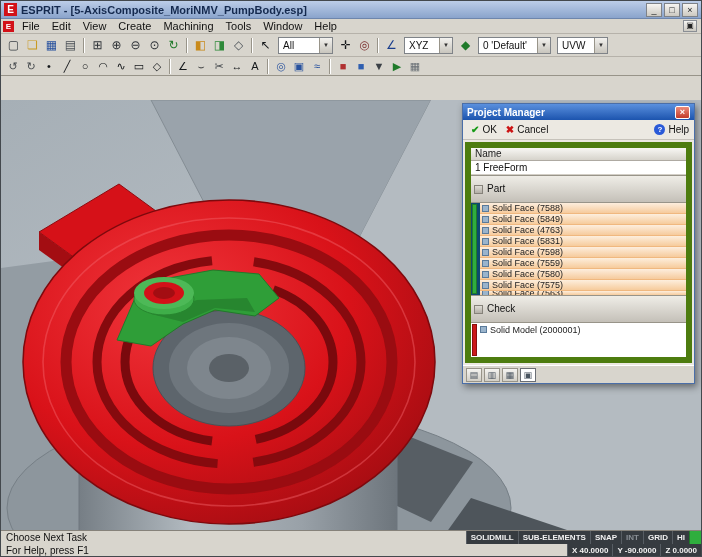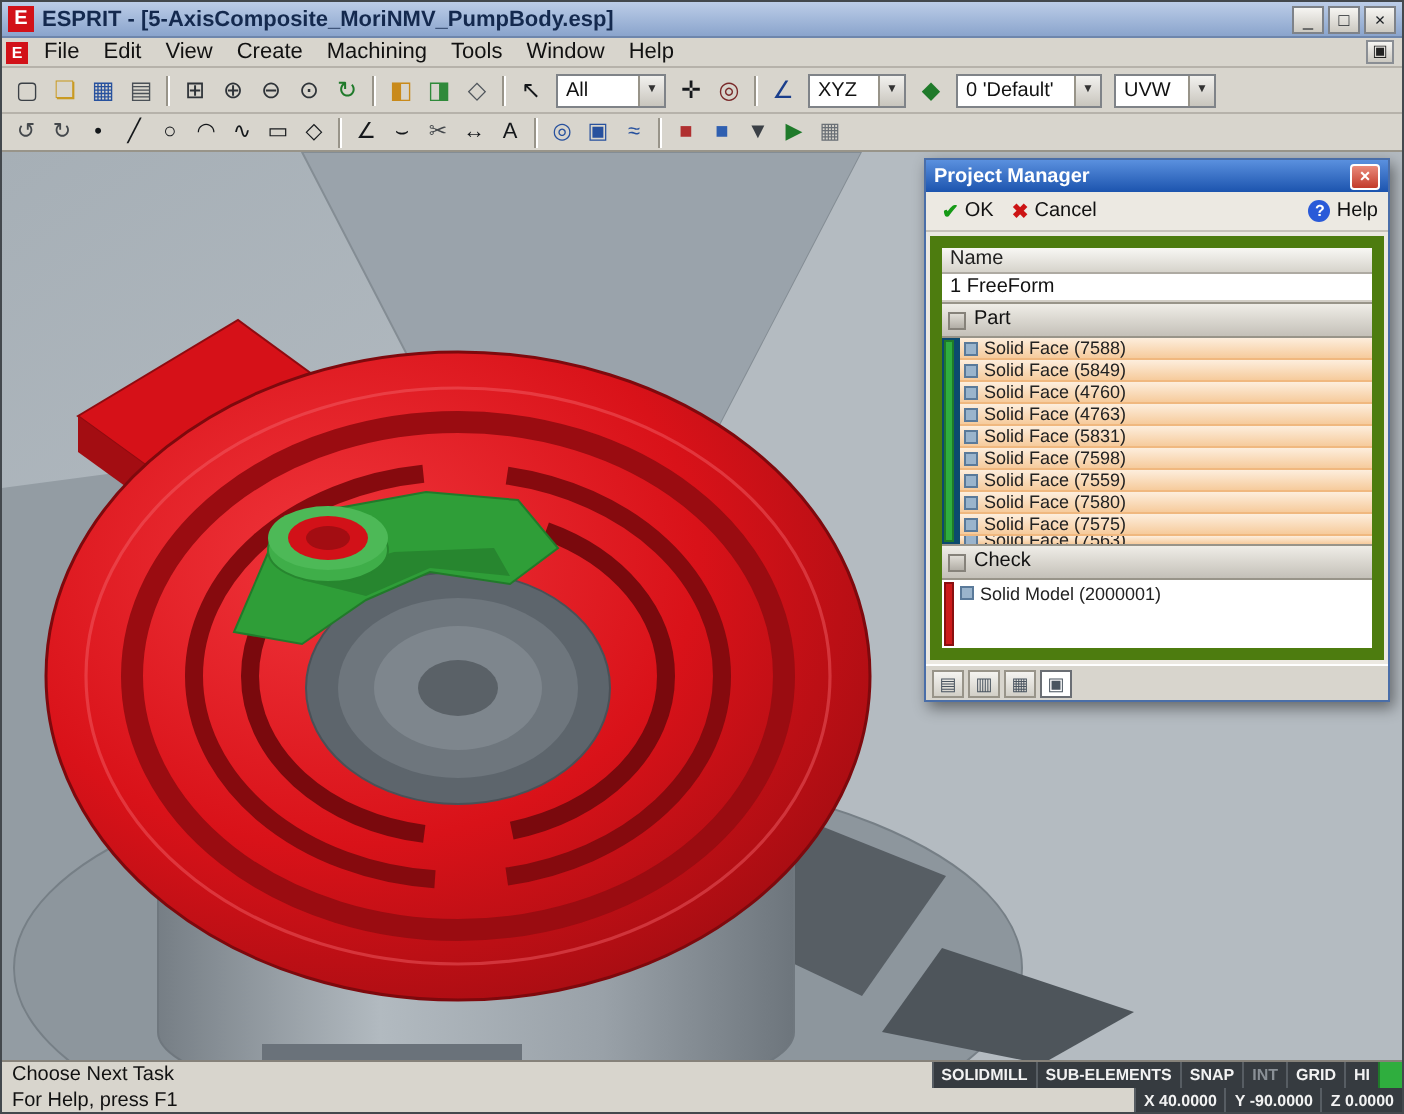--- a/index.html
+++ b/index.html
@@ -26,38 +26,38 @@
   .tb2 { height:19px; border-bottom:1px solid #989489; flex:0 0 19px; }
   .ico { width:19px; height:18px; font-size:12px; line-height:17px; text-align:center; border:1px solid transparent; border-radius:2px; }
   .tb2 .ico { width:18px; height:16px; font-size:11px; line-height:15px; }
   .sep { width:2px; height:15px; border-left:1px solid #989489; border-right:1px solid #ffffff; margin:0 3px; }
   .combo { display:flex; align-items:center; height:17px; background:#fff; border:1px solid #7f8388; margin:0 3px; font-size:10px; }
   .combo-val { padding:0 4px; white-space:nowrap; color:#111; }
   .combo-btn { width:13px; height:15px; background:linear-gradient(#f2f1ee,#c8c5bd); border-left:1px solid #989489; font-size:6px; line-height:15px; text-align:center; color:#333; }
   .w-all .combo-val{ min-width:40px; } .w-xyz .combo-val{ min-width:34px; } .w-pl .combo-val{ min-width:58px; } .w-uvw .combo-val{ min-width:36px; }
 
   
-  .viewport { position:relative; flex:1 1 auto; overflow:hidden; background:#aab3ba; }
+  .viewport { position:relative; flex:1 1 auto; overflow:hidden; background:#aab3ba;margin-top:24px; }
   .viewport svg { position:absolute; inset:0; display:block; }
 
   
   .panel { position:absolute; top:3px; right:6px; width:233px; background:#ece9e2; border:1px solid #4a6ea8; box-shadow:2px 3px 7px rgba(0,0,0,.45); font-size:10px; }
   .panel-title { height:16px; background:linear-gradient(180deg,#5a90de,#1c54ae); color:#fff; font-weight:bold; display:flex; align-items:center; padding:0 4px; }
   .panel-title-text { flex:1; font-size:10px; }
   .panel-close { width:15px; height:13px; background:linear-gradient(#ea8a7a,#c23b2a); border:1px solid #fff; color:#fff; text-align:center; line-height:11px; font-size:9px; border-radius:2px; }
   .panel-toolbar { height:20px; display:flex; align-items:center; padding:0 5px; gap:3px; border-bottom:1px solid #c6c2ba; }
   .pt-btn { display:flex; align-items:center; gap:3px; padding:1px 3px; color:#111; }
   .glyph-ok { color:#169a16; font-weight:bold; font-size:10px; }
   .glyph-cancel { color:#cc1414; font-weight:bold; font-size:10px; }
   .help { margin-left:auto; display:flex; align-items:center; gap:3px; color:#111; }
   .help-badge { width:11px; height:11px; border-radius:50%; background:#2a5ad8; color:#fff; font-size:8px; line-height:11px; text-align:center; font-weight:bold; }
   .panel-list { margin:2px; border:6px solid #4d7c0f; background:#fff; }
   .hdr-name { height:13px; background:linear-gradient(#f8f7f4,#d6d3cb); border-bottom:1px solid #aeaaa2; padding:0 4px; line-height:12px; color:#222; }
   .row-freeform { height:14px; line-height:14px; padding:0 4px; border-bottom:1px solid #d2cec6; color:#111; }
-  .sec-hdr { height:18px; background:linear-gradient(#efede7,#c4c0b8); border-top:1px solid #989489; border-bottom:1px solid #989489; display:flex; align-items:center; gap:4px; padding:0 3px; line-height:12px; color:#111;text-align:center; }
+  .sec-hdr { height:28px; background:linear-gradient(#efede7,#c4c0b8); border-top:1px solid #989489; border-bottom:1px solid #989489; display:flex; align-items:center; gap:4px; padding:0 3px; line-height:12px; color:#111;text-align:center; }
   .sec-icon { width:9px; height:9px; background:linear-gradient(#e0ddd6,#b2aea6); border:1px solid #86827a; flex:0 0 9px; }
   .items { position:relative; padding-left:9px; background:#0c4a6e; }
   .vbar { position:absolute; left:1px; top:1px; bottom:1px; width:5px; }
   .vbar-green { background:#2fae3e; border:1px solid #1f7a2a; }
   .vbar-red { background:#cc1a1a; border:1px solid #8a0f0f; }
   .item-row { height:11px; display:flex; align-items:center; gap:3px; padding-left:2px; background:linear-gradient(180deg,#fdeedd,#f6cb9c); border-bottom:1px solid #f0b87f; font-size:9px; color:#222; }
   .item-row.clip { height:4px; overflow:hidden; border-bottom:none; }
   .item-icon { width:7px; height:7px; background:#9ab4cc; border:1px solid #5a7a9a; flex:0 0 7px; }
   .check-items { position:relative; padding-left:9px; min-height:34px; background:#fff; }
   .check-row { height:12px; display:flex; gap:3px; align-items:center; font-size:9px; color:#222; padding-top:1px; }
@@ -265,24 +265,20 @@
           <div class="item-row">
               <span class="item-icon"></span>
               <span>Solid Face (7588)</span>
             </div>
           <div class="item-row">
               <span class="item-icon"></span>
               <span>Solid Face (5849)</span>
             </div>
           <div class="item-row">
               <span class="item-icon"></span>
-              <span>Solid Face (4760)</span>
-            </div>
-          <div class="item-row">
-              <span class="item-icon"></span>
               <span>Solid Face (4763)</span>
             </div>
           <div class="item-row">
               <span class="item-icon"></span>
               <span>Solid Face (5831)</span>
             </div>
           <div class="item-row">
               <span class="item-icon"></span>
               <span>Solid Face (7598)</span>
             </div>

